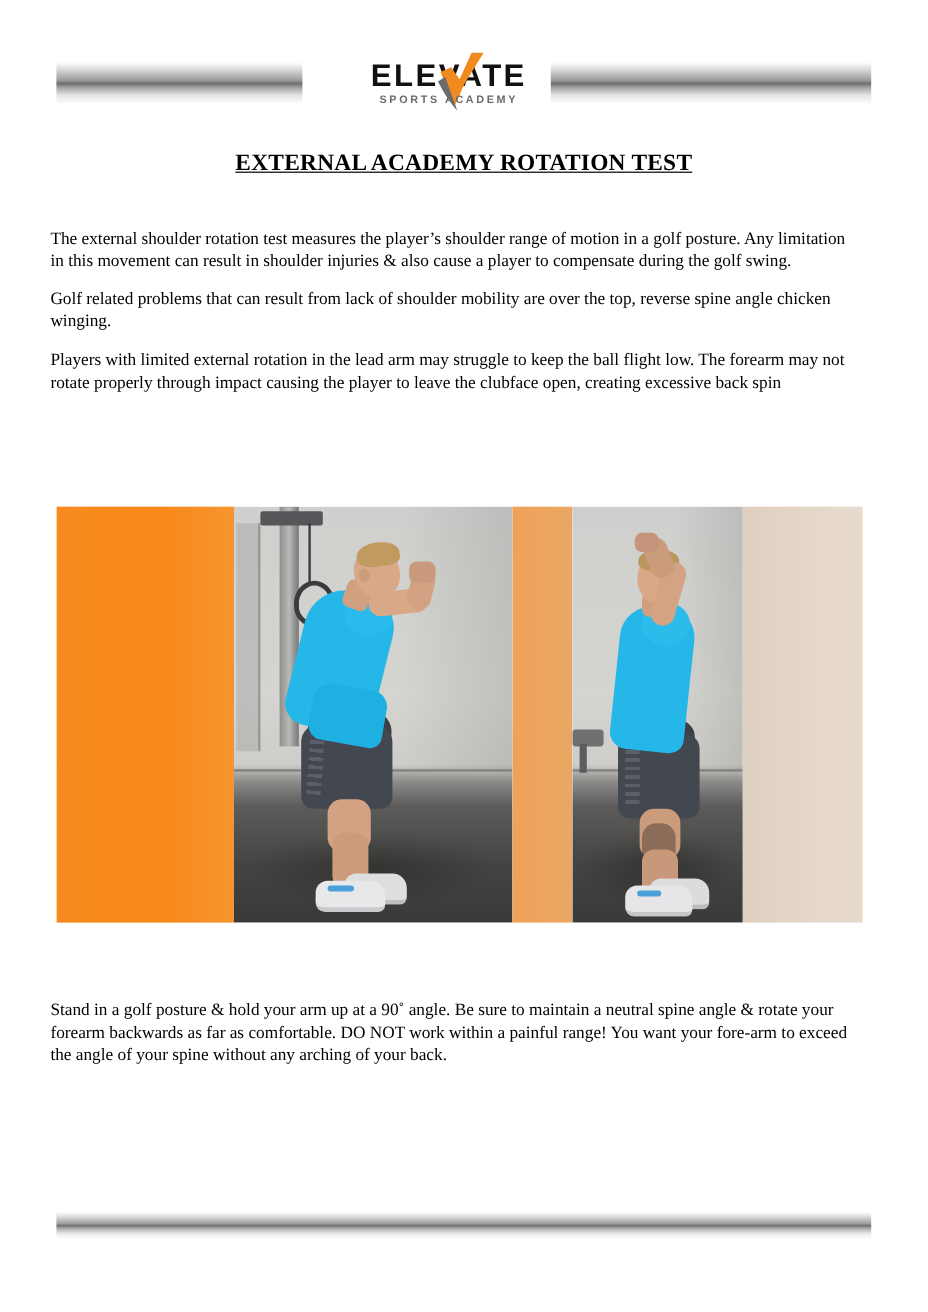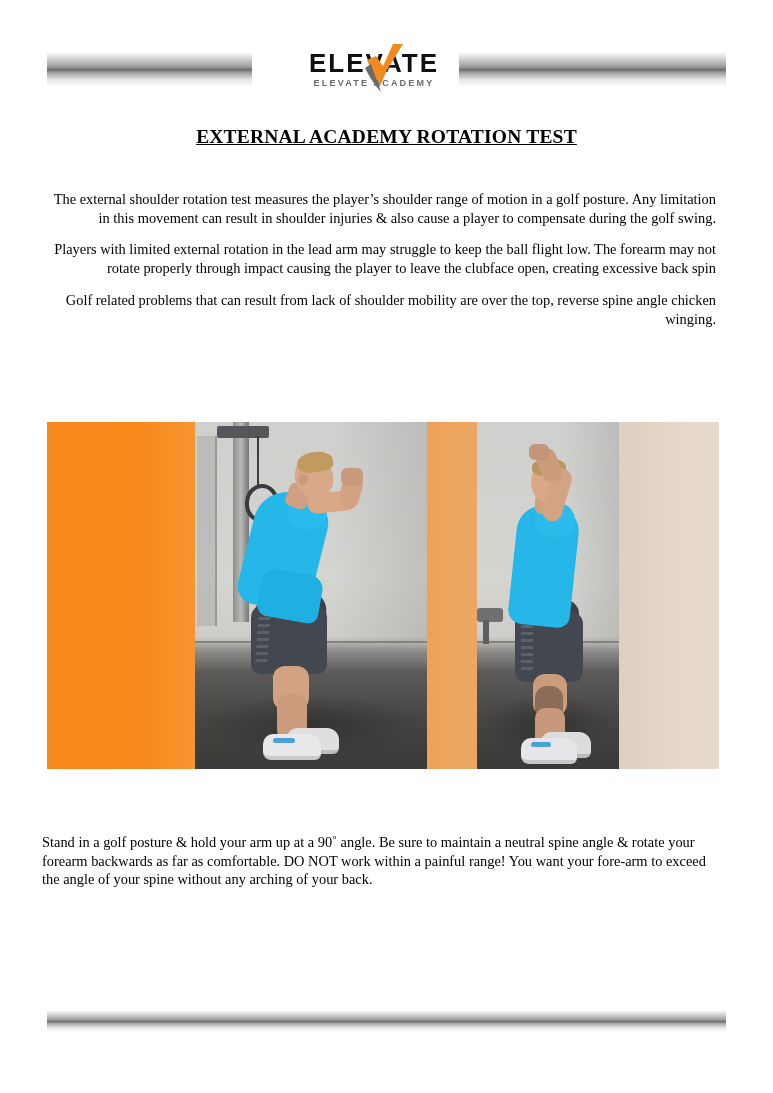--- a/index.html
+++ b/index.html
@@ -111,21 +111,21 @@
   }
 
   
   .body-text {
     position: absolute;
     left: 42px;
     top: 190px;
     width: 674px;
     font-size: 14.4px;
     line-height: 1.30;
-    text-align: right;
+    text-align: left;
   }
   .body-text p {
     margin: 0 0 13px 0;
   }
 
   
   .photo-strip {
     position: absolute;
     left: 47px;
     top: 422px;
@@ -556,30 +556,30 @@
   <div class="header">
     <div class="bar bar-left"></div>
     <div class="bar bar-right"></div>
 
     <div class="logo">
       <div class="logo-elevate">ELEVATE</div>
       <svg class="logo-check" viewBox="0 0 46 52">
         <path d="M4 18 L16 46 L24 28 L40 2 L30 2 L20 24 L13 14 Z" fill="#f08a1e"></path>
         <path d="M8 22 C12 34 16 44 18 50 C12 44 6 34 2 26 Z" fill="#6b6b6b"></path>
       </svg>
-      <div class="logo-sub">ELEVATE ACADEMY</div>
+      <div class="logo-sub">SPORTS ACADEMY</div>
     </div>
   </div>
 
   <div class="doc-title"><span>EXTERNAL ACADEMY ROTATION TEST</span></div>
 
   <div class="body-text">
     <p>The external shoulder rotation test measures the player’s  shoulder range of motion in a golf posture.  Any limitation in this movement can result in shoulder injuries &amp; also cause a player to compensate during the golf swing.</p>
+    <p>Golf related problems that can result from lack of shoulder mobility are over the top, reverse spine angle chicken winging.</p>
     <p>Players with limited external rotation in the lead arm may struggle to keep the ball flight low.  The forearm may not rotate properly through impact causing the player to leave the clubface open, creating excessive back spin</p>
-    <p>Golf related problems that can result from lack of shoulder mobility are over the top, reverse spine angle chicken winging.</p>
   </div>
 
   <div class="photo-strip">
     <div class="pan pan-orange"></div>
     <div class="pan pan-orange2"></div>
     <div class="pan pan-beige"></div>
 
     <div class="photo photo-1">
       <div class="gym">
         <div class="wall-shadow"></div>

